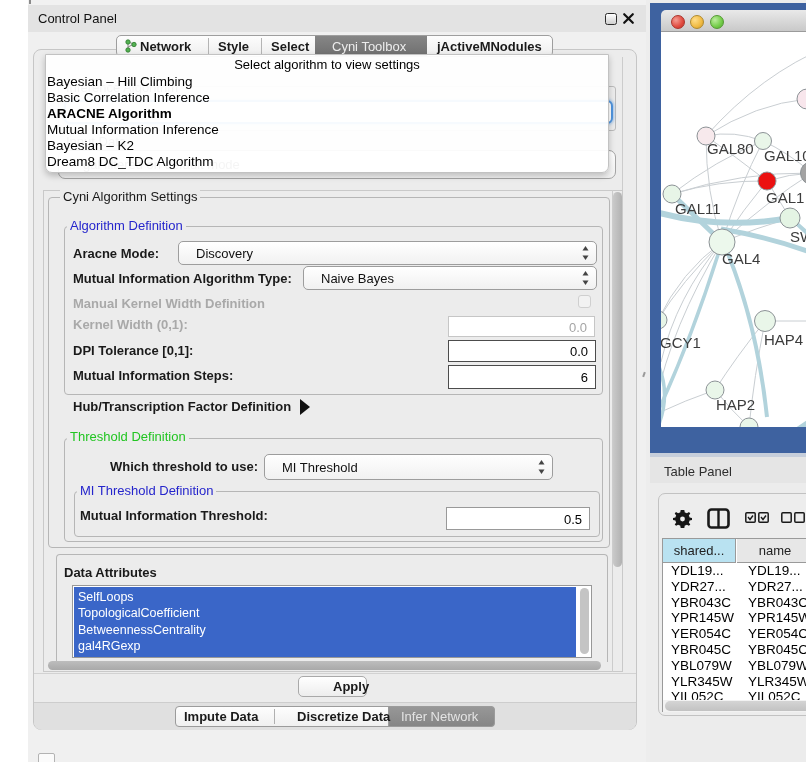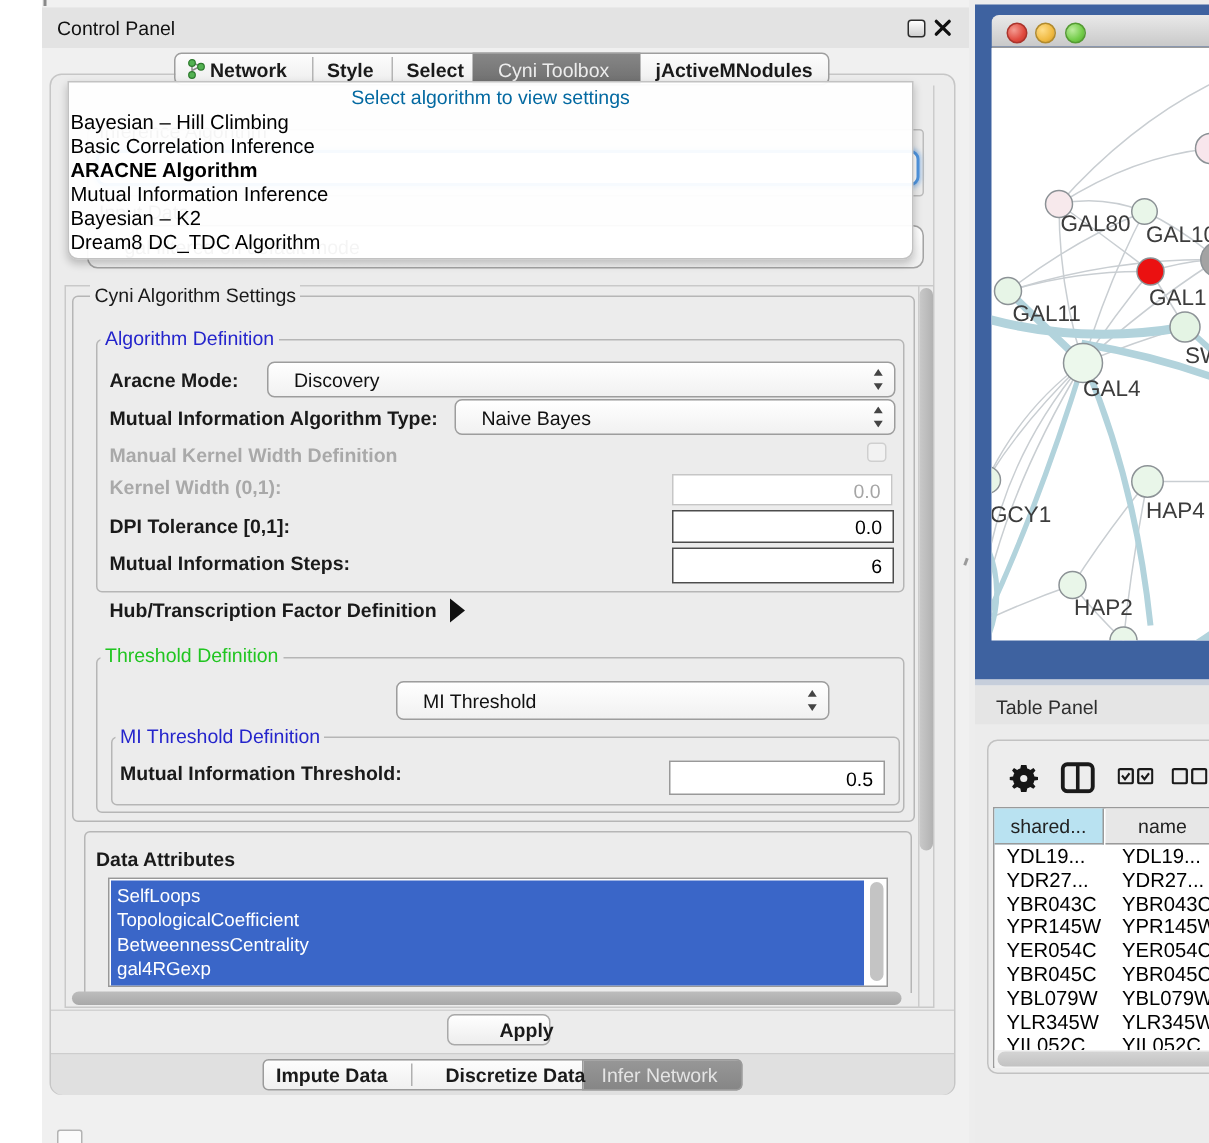--- a/index.html
+++ b/index.html
@@ -99,20 +99,21 @@
   <div class="abs b13" style="left:45px;top:368px;">Mutual Information Steps:</div>
   <div class="field" style="left:420px;top:365px;width:148px;height:24px;box-sizing:border-box;">
       <span class="fieldval" style="top:4px;">6</span>
     </div>
 
   <div class="abs b13" style="left:45px;top:399px;">Hub/Transcription Factor Definition</div>
   <div class="abs" style="left:272px;top:399px;width:0;height:0;border-left:10px solid #111;border-top:8px solid transparent;border-bottom:8px solid transparent;"></div>
 
   <div class="grp" style="left:36px;top:438px;width:537px;height:102px;"></div>
   <div class="gt" style="left:39px;top:430px;color:#21c521;">Threshold Definition</div>
+  <div class="abs b13" style="left:40px;top:459px;width:190px;text-align:right;">Which threshold to use:</div>
   <div class="combo" style="left:236px;top:454px;width:287px;height:24px;">
     <span class="cbtext" style="top:5px;">MI Threshold</span>
     <svg class="arr" style="top:5px;" viewBox="0 0 7 14">
         <path d="M3.5 0 L6.5 4.5 L0.5 4.5 Z" fill="#444"></path>
         <path d="M3.5 14 L6.5 9.5 L0.5 9.5 Z" fill="#444"></path>
       </svg>
   </div>
   <div class="grp" style="left:46px;top:491px;width:524px;height:44px;"></div>
   <div class="gt" style="left:49px;top:484px;color:#2525cc;">MI Threshold Definition</div>
   <div class="abs b13" style="left:52px;top:508px;">Mutual Information Threshold:</div>
@@ -142,21 +143,21 @@
   <div class="abs" style="left:147px;top:706px;width:320px;height:21px;background:linear-gradient(#fdfdfd,#f0f0f0);border:1px solid #9b9b9b;border-radius:4px;box-sizing:border-box;"></div>
   <div class="abs" style="left:360px;top:706px;width:107px;height:21px;background:linear-gradient(#979797,#868686);border:1px solid #9b9b9b;border-radius:0 4px 4px 0;box-sizing:border-box;"></div>
   <div class="abs" style="left:246px;top:709px;width:1px;height:15px;background:#b0b0b0;"></div>
   <div class="abs b13" style="left:156px;top:709px;">Impute Data</div>
   <div class="abs b13" style="left:257px;top:709px;padding-left:12px;">Discretize Data</div>
   <div class="abs b13" style="left:373px;top:709px;color:#e4e4e4;font-weight:normal;">Infer Network</div>
 
   <div class="abs" style="left:17px;top:54px;width:564px;height:119px;background:rgba(255,255,255,0.95);
        border:1px solid #c2c2c2;border-radius:0 0 7px 7px;box-sizing:border-box;
        box-shadow:0 3px 6px rgba(0,0,0,0.22);"></div>
-  <div class="abs" style="left:17px;top:57px;width:564px;text-align:center;font-size:13px;color:#0369a1;">Select algorithm to view settings</div>
+  <div class="abs" style="left:17px;top:57px;width:564px;text-align:center;font-size:13px;color:#000000;">Select algorithm to view settings</div>
   <div class="abs" style="left:19px;top:74px;font-size:13.5px;color:#000;line-height:16px;">
     Bayesian – Hill Climbing<br>
     Basic Correlation Inference<br>
     <b>ARACNE Algorithm</b><br>
     Mutual Information Inference<br>
     Bayesian – K2<br>
     Dream8 DC_TDC Algorithm
   </div>
 
   <div class="abs" style="left:10px;top:753px;width:15px;height:12px;background:#fbfbfb;border:1px solid #b3b3b3;border-radius:2px;"></div>

